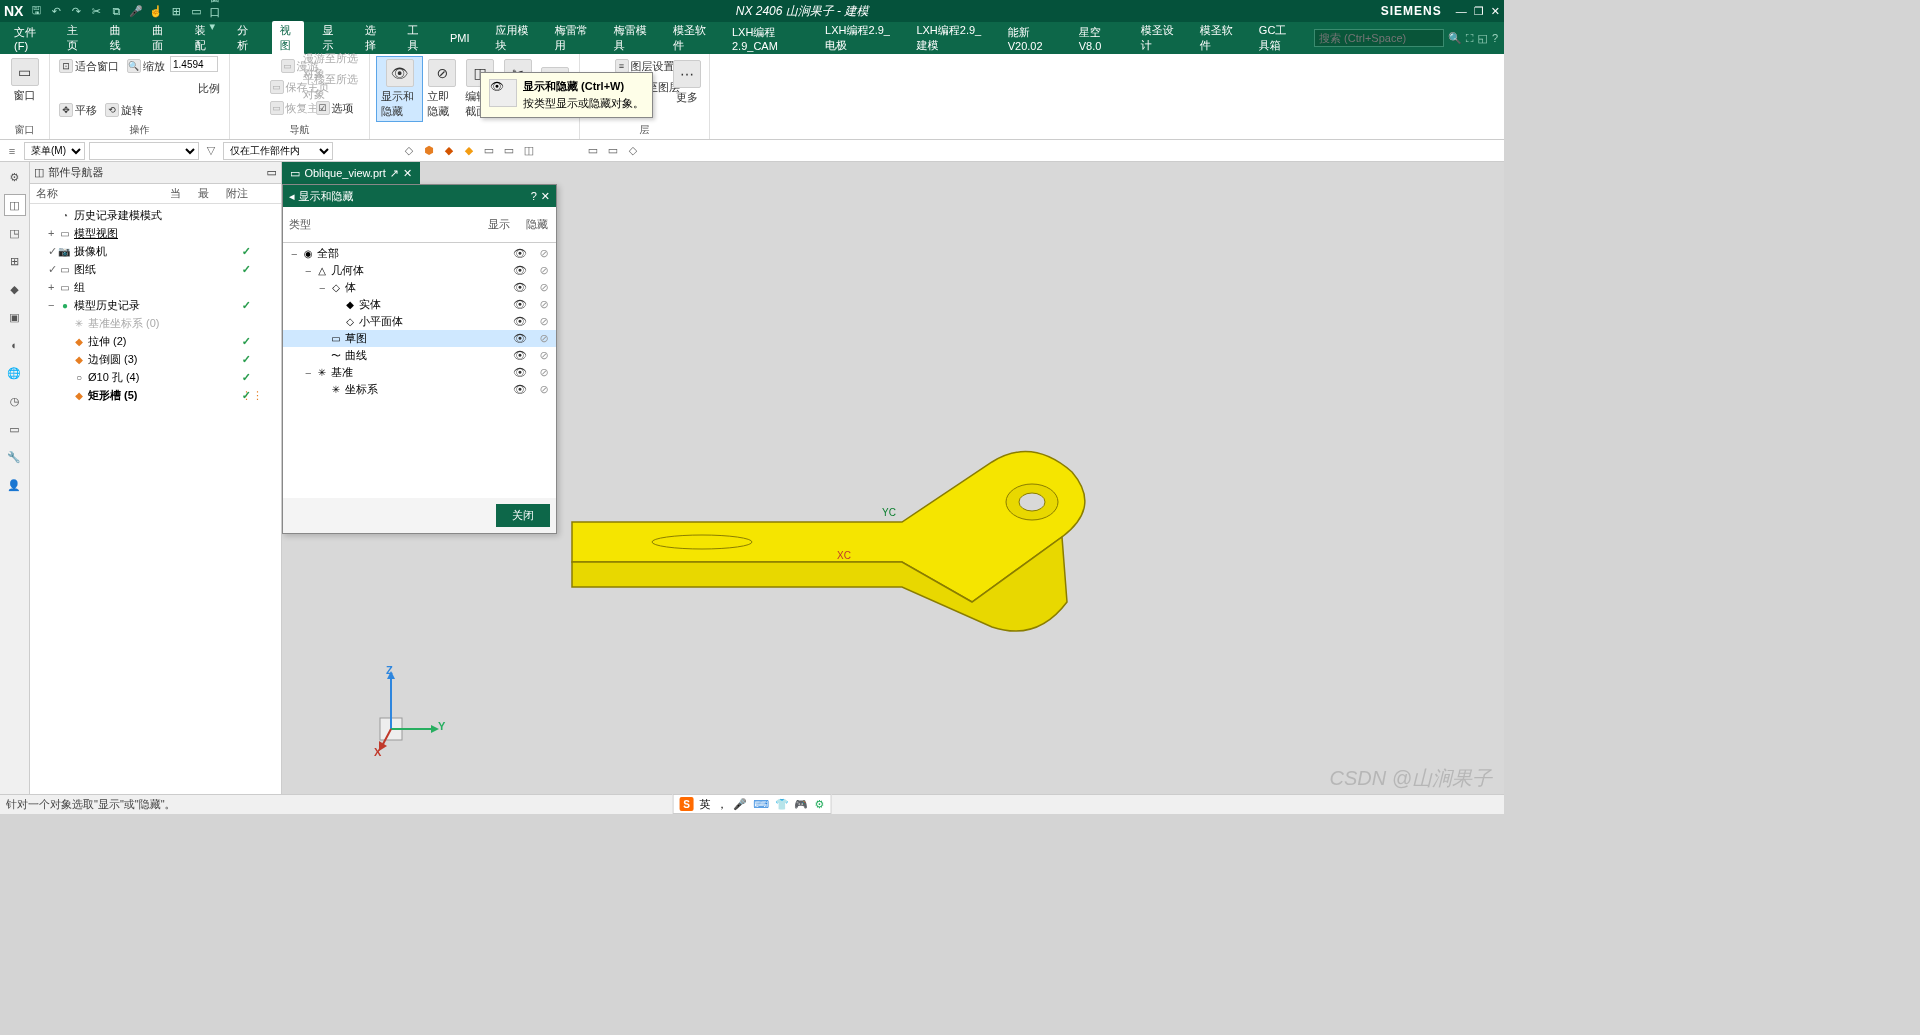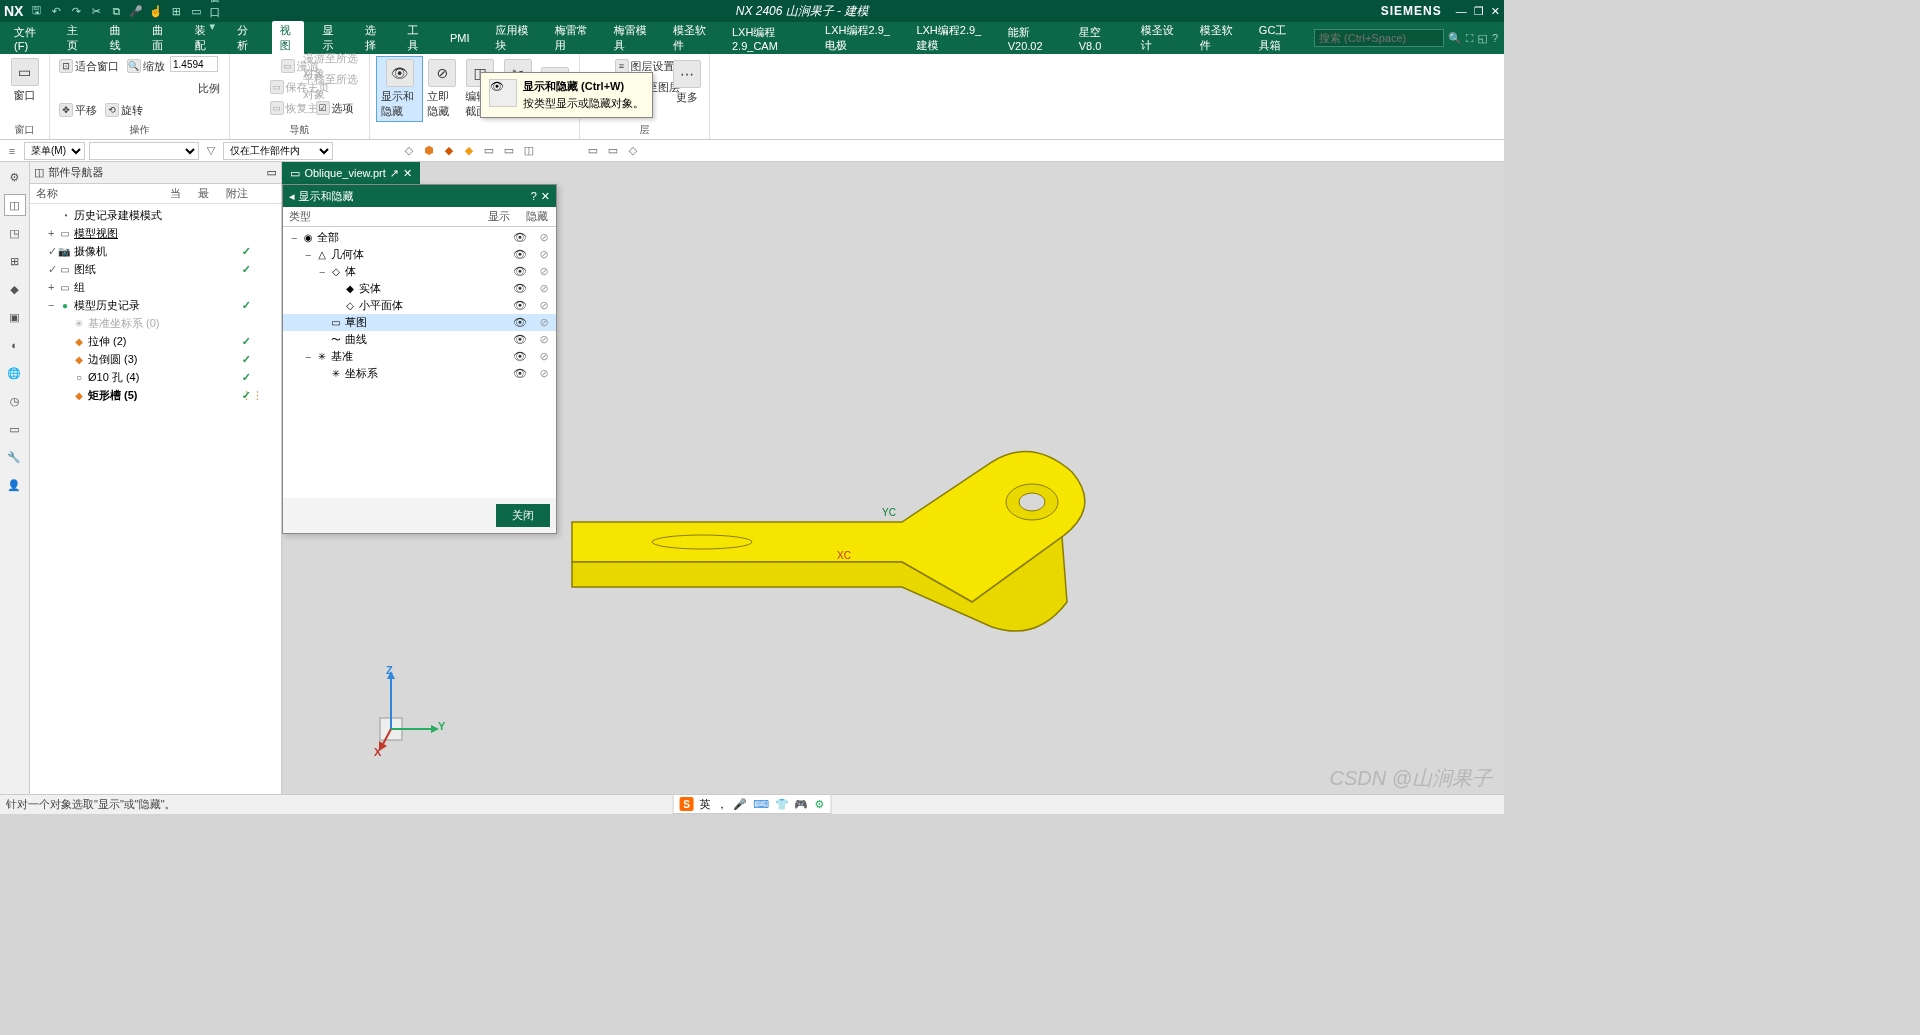--- a/index.html
+++ b/index.html
@@ -44,21 +44,21 @@
 .nav-bottom { border-top:1px solid #ddd; }
 .nav-sec { height:20px; display:flex; align-items:center; padding:0 6px; border-top:1px solid #eee; cursor:pointer; color:#333; }
 .nav-sec::before { content:"▸"; margin-right:4px; color:#666; font-size:9px; }
 .viewport { flex:1; background:#d8d8d8; position:relative; overflow:hidden; }
 .doc-tab { position:absolute; top:0; left:0; height:22px; display:flex; }
 .tab { background:#0d6749; color:#fff; padding:2px 8px; display:flex; align-items:center; gap:4px; font-size:11px; }
 .tab-close { cursor:pointer; }
 .dialog { position:absolute; top:22px; left:0; width:275px; height:350px; background:#f4f4f4; border:1px solid #888; box-shadow:2px 2px 6px rgba(0,0,0,.2); display:flex; flex-direction:column; }
 .dlg-title { height:22px; background:#0d6749; color:#fff; display:flex; align-items:center; padding:0 6px; gap:4px; }
 .dlg-title .spacer { flex:1; }
-.dlg-cols { height:20px; background:#fff; border-bottom:1px solid #ccc; display:flex; align-items:center; font-size:10px; color:#555; }
+.dlg-cols { height:36px; background:#fff; border-bottom:1px solid #ccc; display:flex; align-items:center; font-size:10px; color:#555; }
 .dlg-tree { flex:1; background:#fff; overflow:auto; padding:2px 0; }
 .dlg-row { display:flex; align-items:center; height:17px; padding-left:4px; }
 .dlg-row .name { flex:1; display:flex; align-items:center; }
 .eye { width:24px; text-align:center; color:#333; cursor:pointer; }
 .eye.h { color:#999; }
 .dlg-foot { padding:6px; display:flex; justify-content:flex-end; background:#f4f4f4; }
 .btn-close { background:#0d6749; color:#fff; border:none; padding:4px 16px; cursor:pointer; }
 .tooltip { position:absolute; top:72px; left:480px; background:#fefee8; border:1px solid #888; padding:6px 8px; box-shadow:2px 2px 4px rgba(0,0,0,.2); z-index:50; display:flex; gap:6px; }
 .tooltip .tico { width:28px; height:28px; border:1px solid #ccc; background:#eee; }
 .tt-title { font-weight:bold; margin-bottom:2px; }

